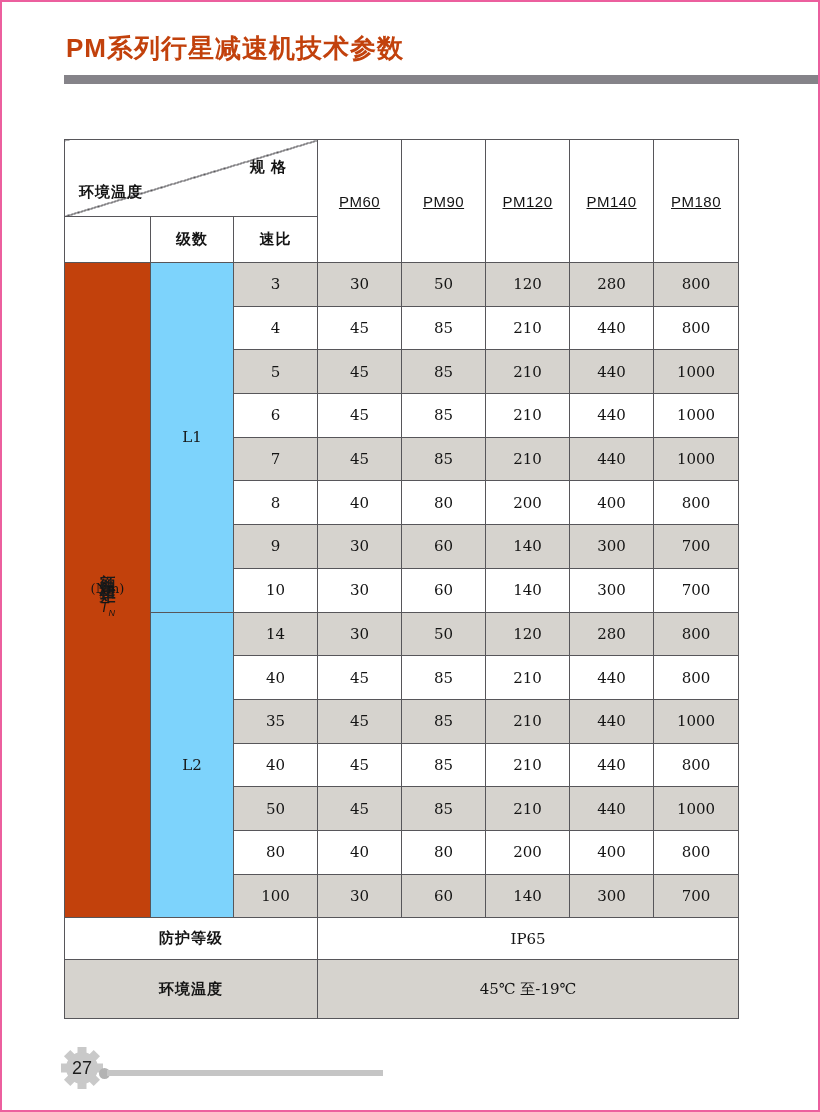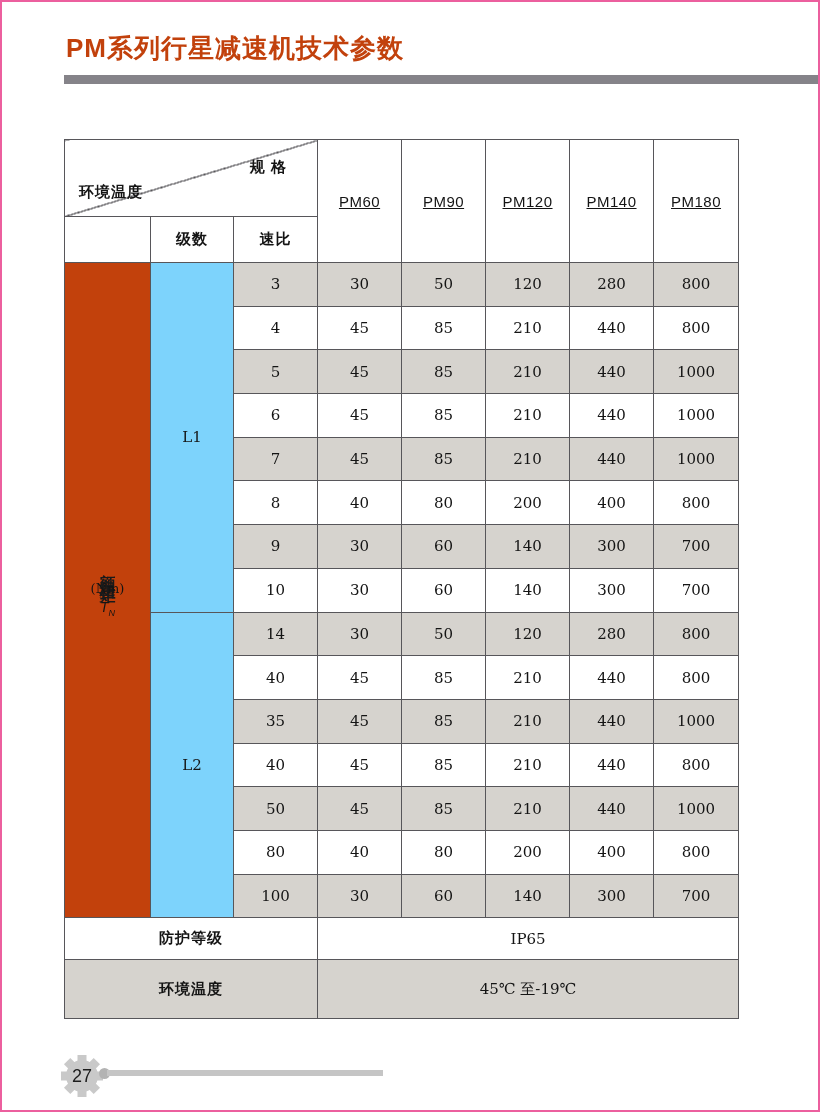--- a/index.html
+++ b/index.html
@@ -60,21 +60,21 @@
     writing-mode:vertical-rl; text-orientation:upright;
     font-size:16px; letter-spacing:4px; line-height:1;
     font-family:"Liberation Sans",sans-serif; font-weight:bold; color:#1a1a1a;
   }
   .torque-unit { font-size:13px; font-family:"DejaVu Serif",serif; }
   .torque-sym  { font-size:14px; font-style:italic; font-family:Liberation Sans, sans-serif; }
   .torque-sym sub { font-size:9px; font-style:italic; }
 
   
   .footer { position:absolute; left:0; top:1046px; width:820px; height:52px; }
-  .gear-badge { position:absolute; left:60px; top:8px; width:44px; height:44px; }
+  .gear-badge { position:absolute; left:60px; top:0; width:44px; height:44px; }
   .gear-badge .num {
     position:absolute; left:0; top:0; width:44px; height:44px;
     display:flex; align-items:center; justify-content:center;
     font-size:18px; color:#1c1c1c; font-family:"Liberation Sans",sans-serif;
   }
   .footer-dot {
     position:absolute; left:99px; top:22px; width:11px; height:11px;
     border-radius:50%; background:#b3b3b3;
   }
   .footer-line {

